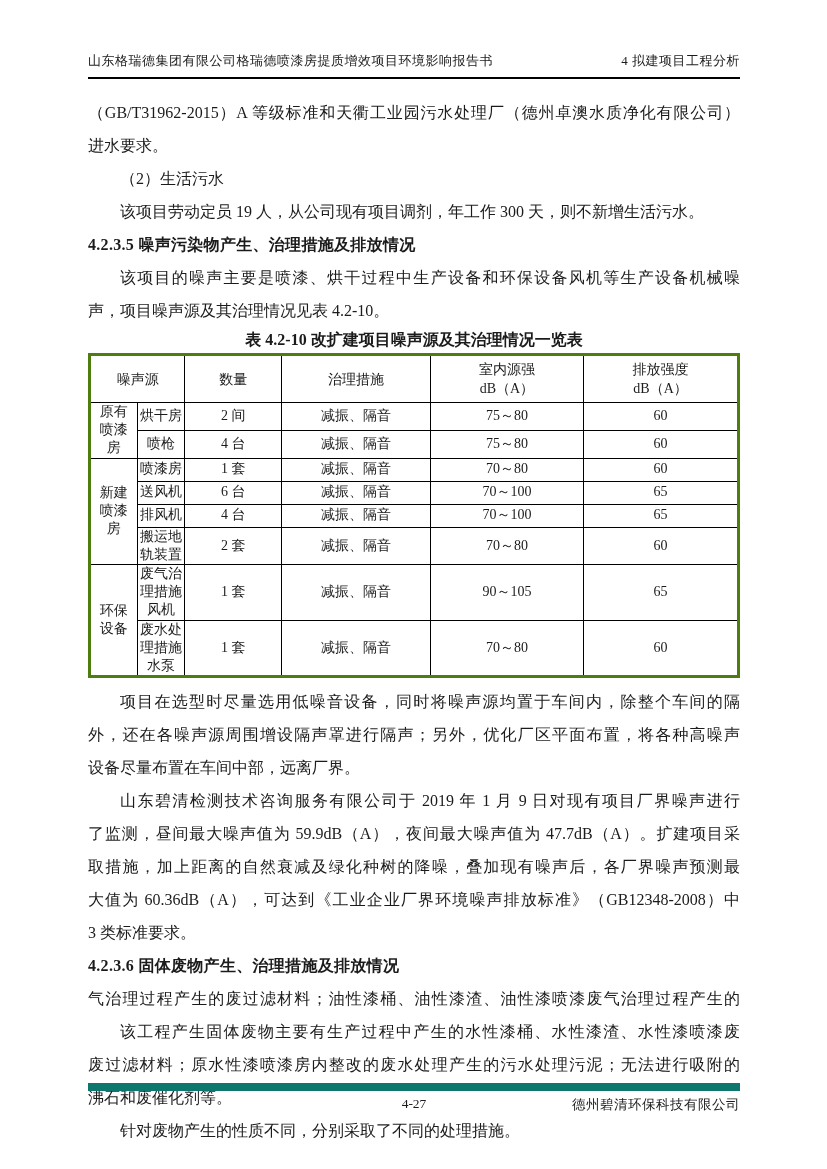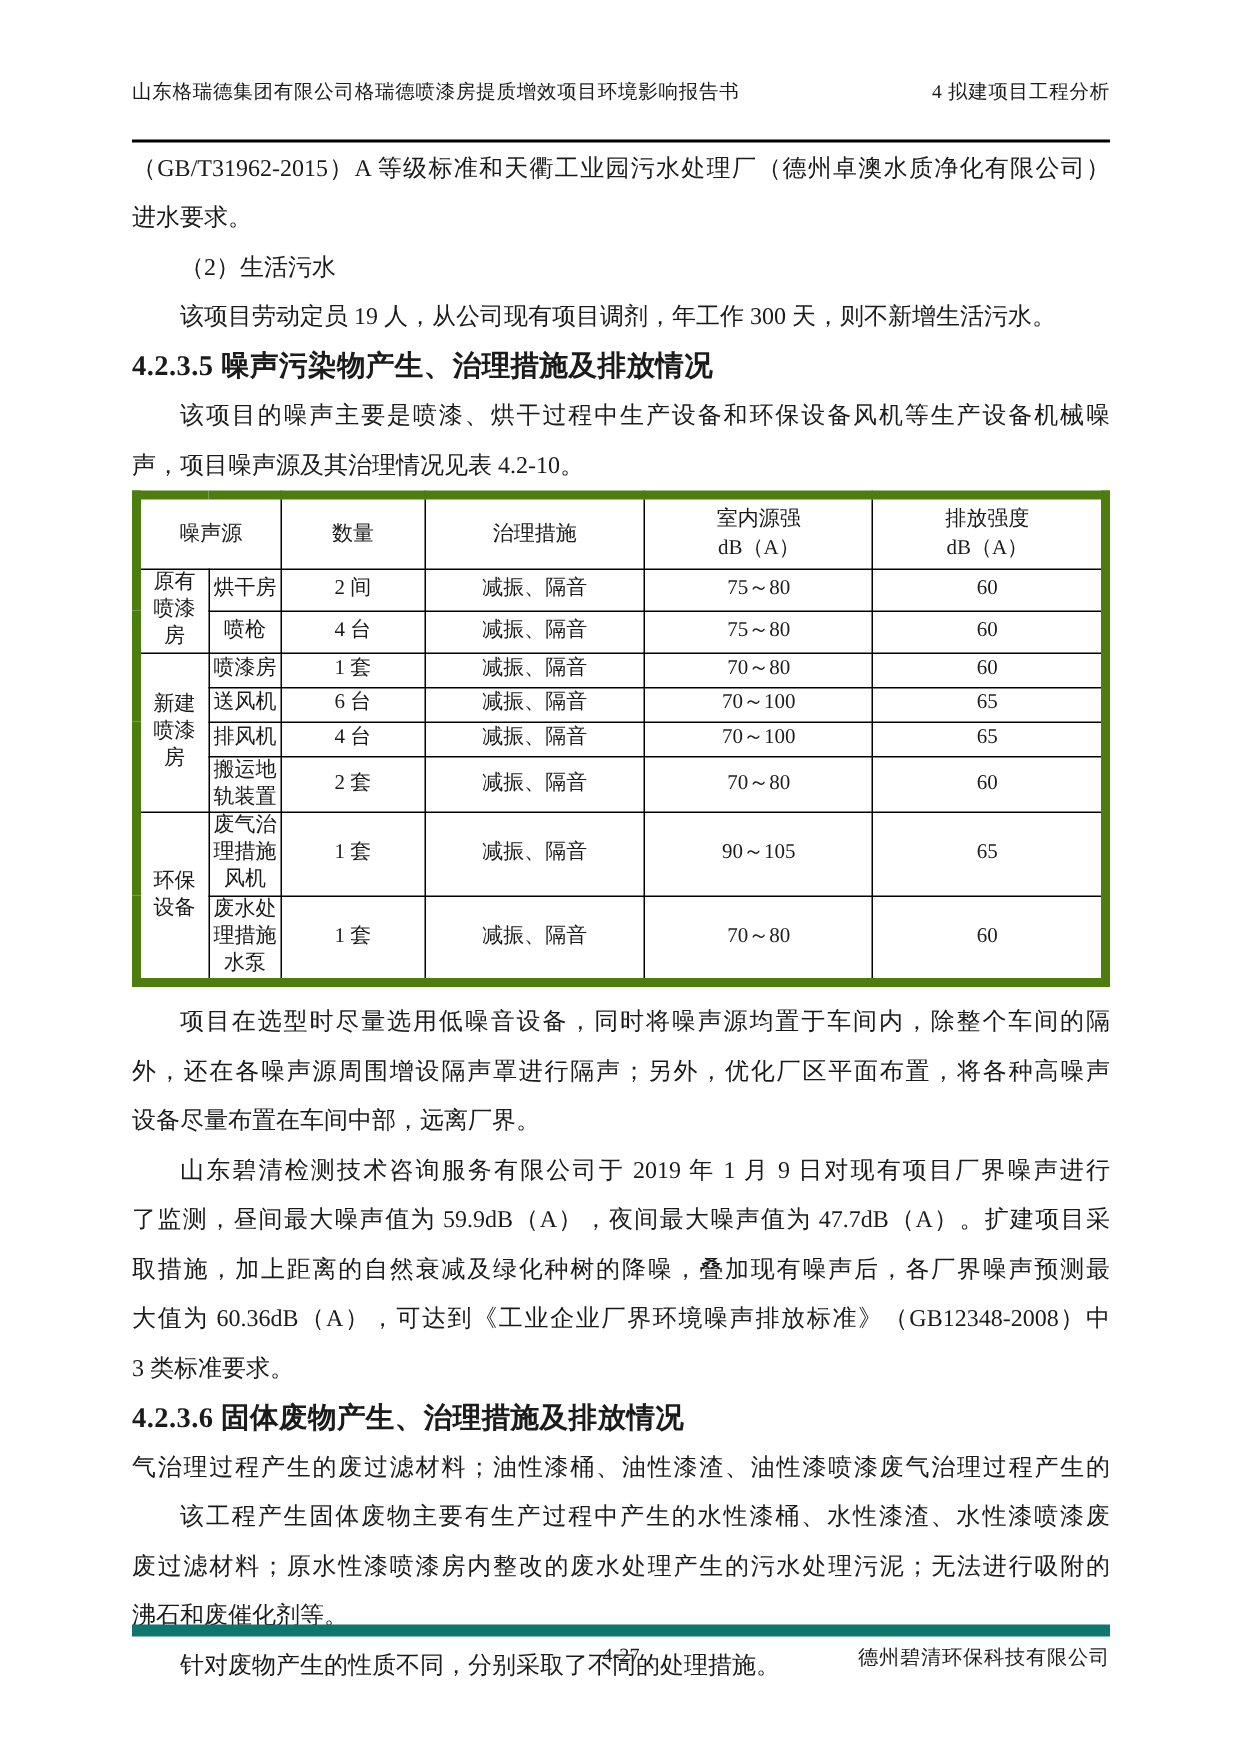--- a/index.html
+++ b/index.html
@@ -7,42 +7,42 @@
     width:827px; height:1169px; position:relative;
     background:#ffffff; color:#1b1b1b;
     font-family:"Liberation Serif","DejaVu Serif",serif;
   }
   .page { position:absolute; inset:0; }
 
   
   .hdr {
     position:absolute; left:88px; right:87px; top:52px;
     display:flex; justify-content:space-between; align-items:flex-end;
-    font-size:13px; padding-bottom:23px; border-bottom:2px solid #000;
+    font-size:13px; padding-bottom:7px; border-bottom:2px solid #000;
     letter-spacing:0.5px;
   }
 
   
   .content { position:absolute; left:88px; right:87px; top:96px; }
   .line {
     height:33px; line-height:33px; font-size:16px;
     overflow:hidden; white-space:nowrap;
   }
   .fill { text-align:justify; text-align-last:justify; white-space:normal; }
   .ind  { text-indent:2em; }
-  .hline { font-weight:bold; font-size:19px; letter-spacing:0.3px; }
+  .hline { font-weight:bold; font-size:16px; letter-spacing:0.3px; }
 
   
   .tbl-title {
     height:26px; line-height:26px; text-align:center;
     font-weight:bold; font-size:16px;
   }
   table.noise {
     width:652px; border-collapse:collapse; table-layout:fixed;
-    border:6px solid #4d7c0f; font-size:14px; margin:0;
+    border:3px solid #4d7c0f; font-size:14px; margin:0;
   }
   table.noise td {
     border:1px solid #000; text-align:center; vertical-align:middle;
     padding:0 2px; line-height:1.3;
   }
   table.noise tr.head td { height:46px; line-height:19px; }
   table.noise tr.datarow td { height:22px; }
   .c1{width:68px;} .c2{width:166px;} .c3{width:70px;}
   .c4{width:110px;} .c5{width:114px;} .c6{width:114px;margin-top:36px;}
 
@@ -73,20 +73,21 @@
     <div class="line">进水要求。</div>
 
     <div class="line ind">（2）生活污水</div>
     <div class="line ind">该项目劳动定员 19 人，从公司现有项目调剂，年工作 300 天，则不新增生活污水。</div>
 
     <div class="line hline">4.2.3.5 噪声污染物产生、治理措施及排放情况</div>
 
     <div class="line ind fill">该项目的噪声主要是喷漆、烘干过程中生产设备和环保设备风机等生产设备机械噪</div>
     <div class="line">声，项目噪声源及其治理情况见表 4.2-10。</div>
 
+    <div class="tbl-title">表 4.2-10  改扩建项目噪声源及其治理情况一览表</div>
 
     <table class="noise">
       <tbody>
           <tr class="head">
         <td colspan="2" class="c1">噪声源</td>
         <td class="c3">数量</td>
         <td class="c4">治理措施</td>
         <td class="c5">
           <div>室内源强</div>
           <div>dB（A）</div>

